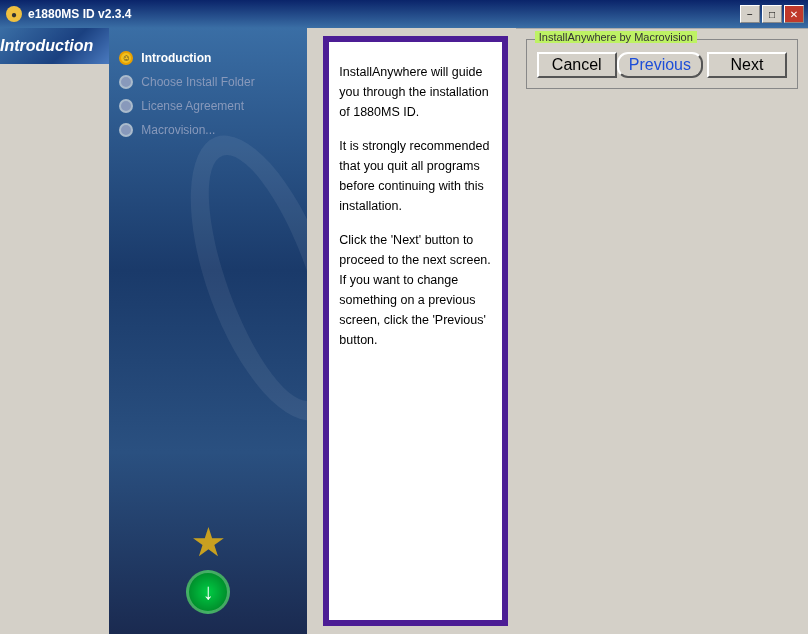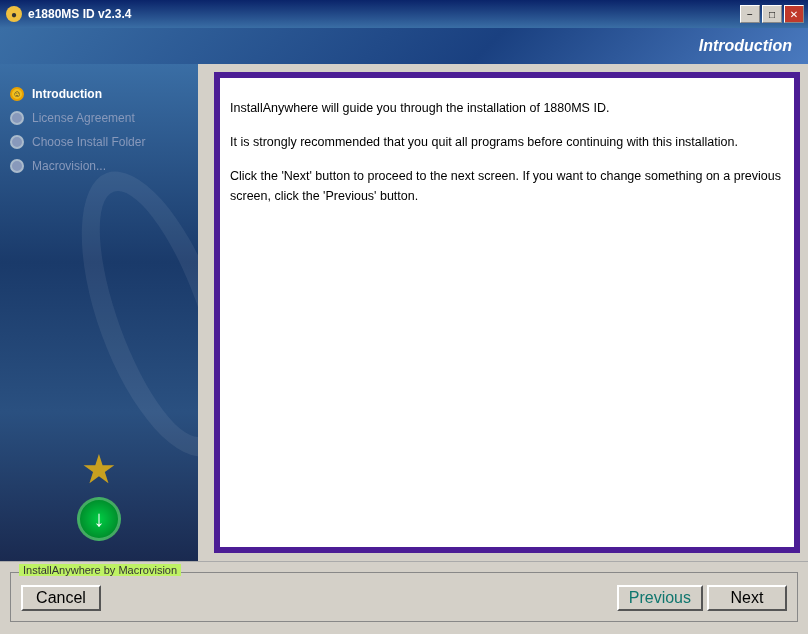--- a/index.html
+++ b/index.html
@@ -61,21 +61,21 @@
       color: #000;
     }
     .title-btn.close {
       background: #c0392b;
       color: white;
     }
 
     
     .main-window {
       display: flex;
-      flex-direction: column;
+      flex-direction: row;
       height: calc(634px - 28px);
       background: #d4d0c8;
     }
 
     
     .header-bar {
       background: linear-gradient(135deg, #3a6ea5 0%, #1a4080 60%, #4a7abf 100%);
       height: 36px;
       display: flex;
       align-items: center;
@@ -245,21 +245,22 @@
       border-bottom-color: #555;
       border-right-color: #555;
       font-size: 16px;
       cursor: pointer;
       display: flex;
       align-items: center;
       justify-content: center;
       color: #000;
     }
     .btn.disabled {
-      color: #0f766e;
+      color: #1d4ed8;
+      border-radius: 11px;
     }
   </style>
 </head>
 <body>
 
 <div class="title-bar">
   <div class="title-bar-title">
     <div class="title-bar-icon">●</div>
     <span>e1880MS ID v2.3.4</span>
   </div>
@@ -282,26 +283,26 @@
       <div class="sidebar-swirl"></div>
       <div class="sidebar-nav">
 
         <div class="nav-item active">
           <div class="nav-dot active">☺</div>
           <span>Introduction</span>
         </div>
 
         <div class="nav-item disabled">
           <div class="nav-dot"></div>
-          <span>License Agreement</span>
+          <span>Choose Install Folder</span>
         </div>
 
         <div class="nav-item disabled">
           <div class="nav-dot"></div>
-          <span>Choose Install Folder</span>
+          <span>License Agreement</span>
         </div>
 
         <div class="nav-item disabled">
           <div class="nav-dot"></div>
           <span>Macrovision...</span>
         </div>
 
 
       </div>
 

